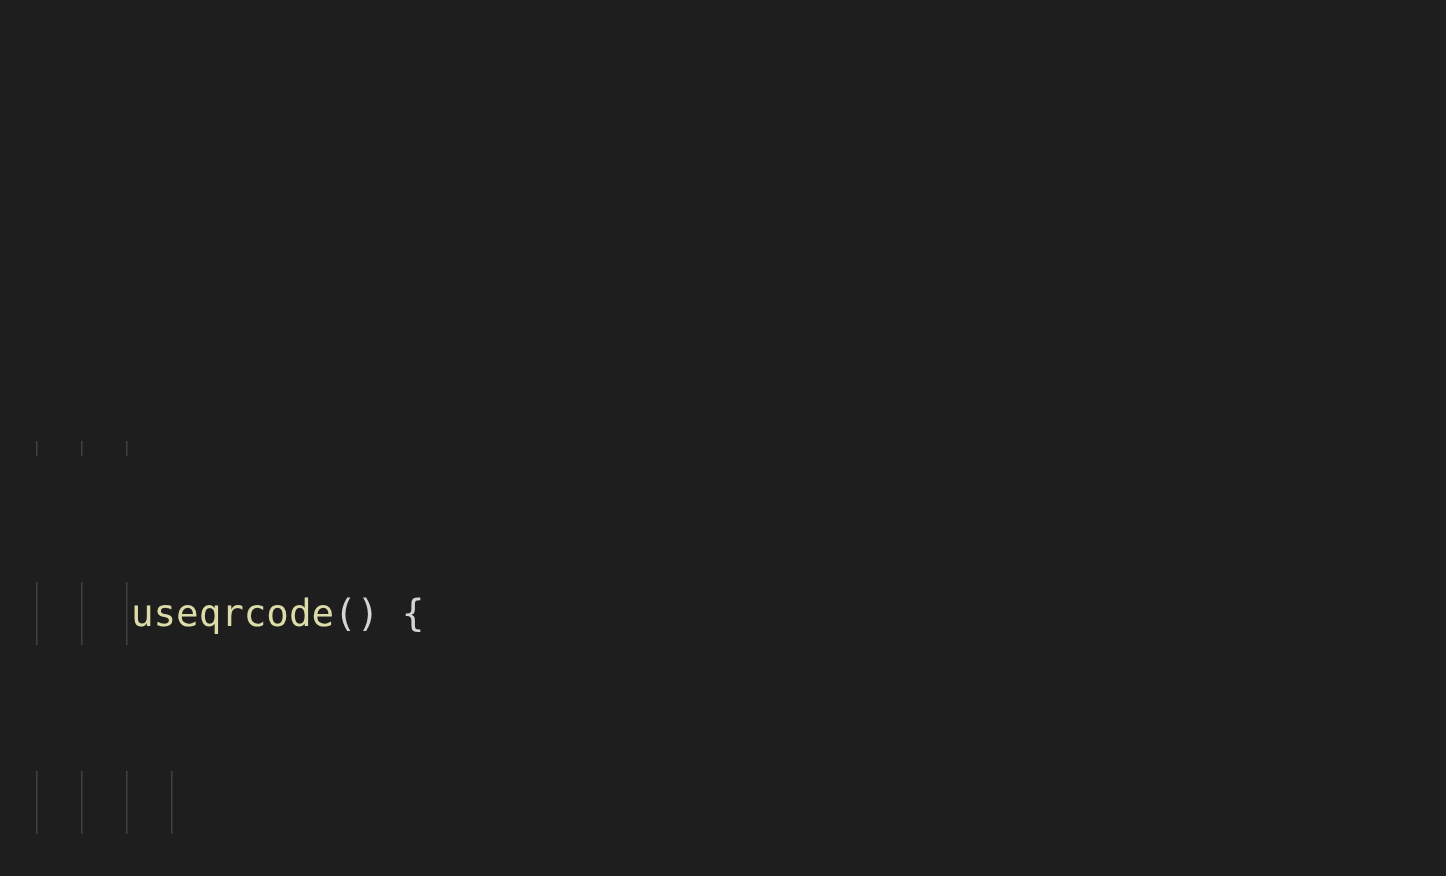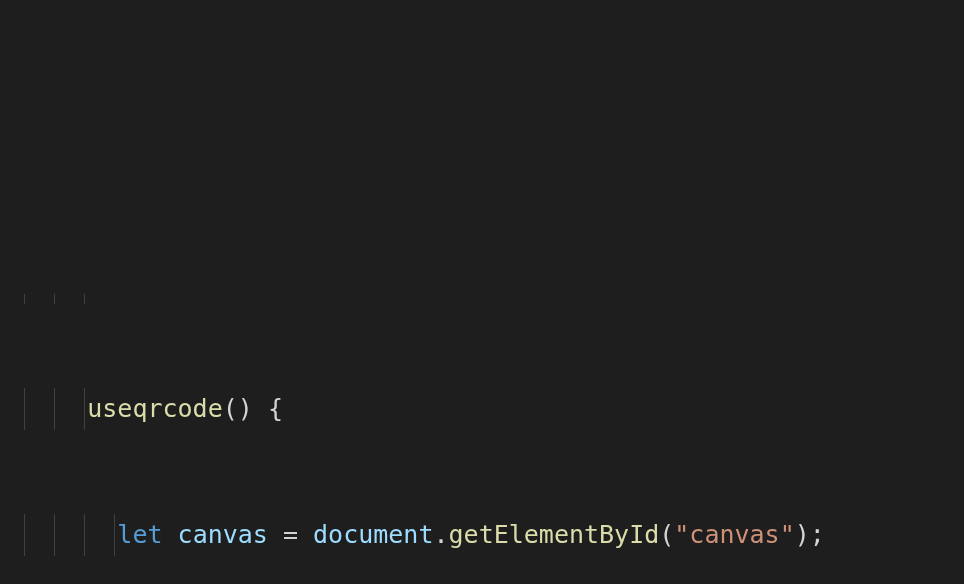--- a/index.html
+++ b/index.html
@@ -60,21 +60,20 @@
   <div class="guides"><div class="g" style="left:12px"></div><div class="g" style="left:42px"></div><div class="g" style="left:72px"></div></div>
 </div>
 
 <div class="row">
   <div class="guides"><div class="g" style="left:12px"></div><div class="g" style="left:42px"></div><div class="g" style="left:72px"></div></div>
   <span class="text">     <span class="fn-name">useqrcode</span><span class="punct">() {</span></span>
 </div>
 
 <div class="row">
   <div class="guides"><div class="g" style="left:12px"></div><div class="g" style="left:42px"></div><div class="g" style="left:72px"></div><div class="g" style="left:102px"></div></div>
-  <span class="text">       <span class="keyword">let</span><span> </span><span class="variable">canvas</span><span class="punct"> = </span><span class="variable">document</span><span class="punct">.</span><span class="method">getElementById</span><span class="punct">(</span><span class="string">"canvas"</span><span class="punct">);</span></span>
 </div>
 
 
 
 
 
 
 
 
 

